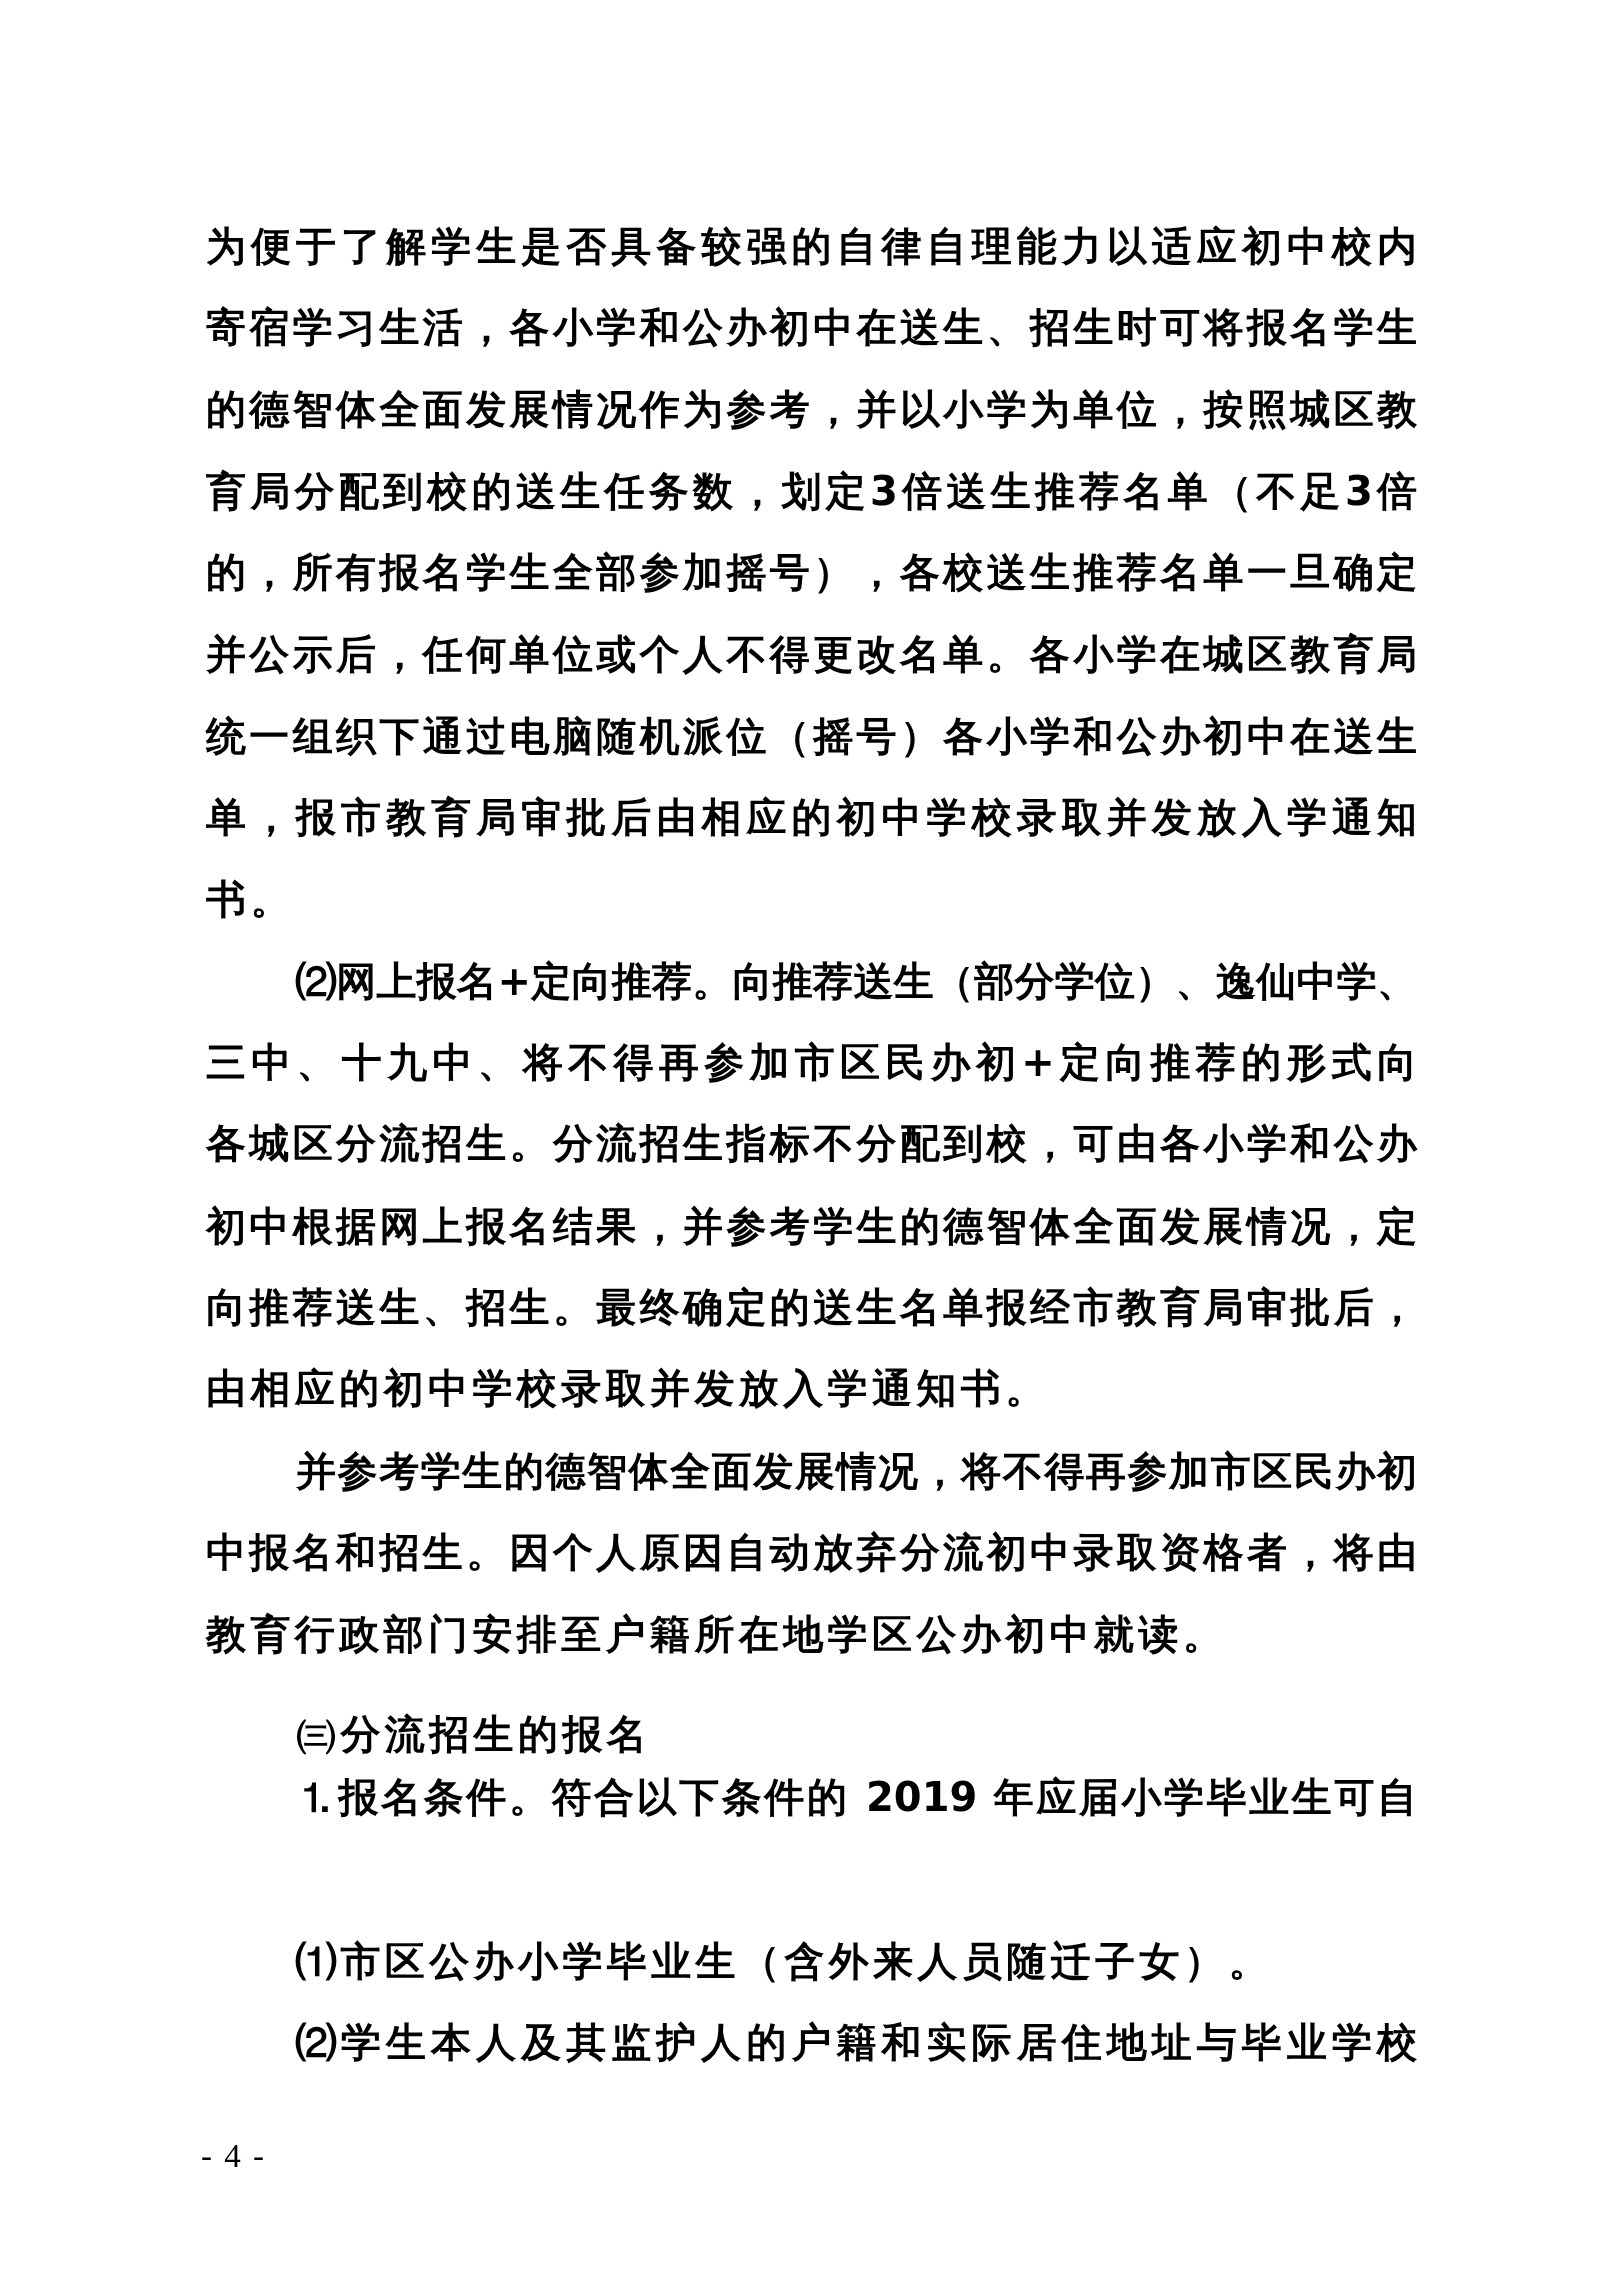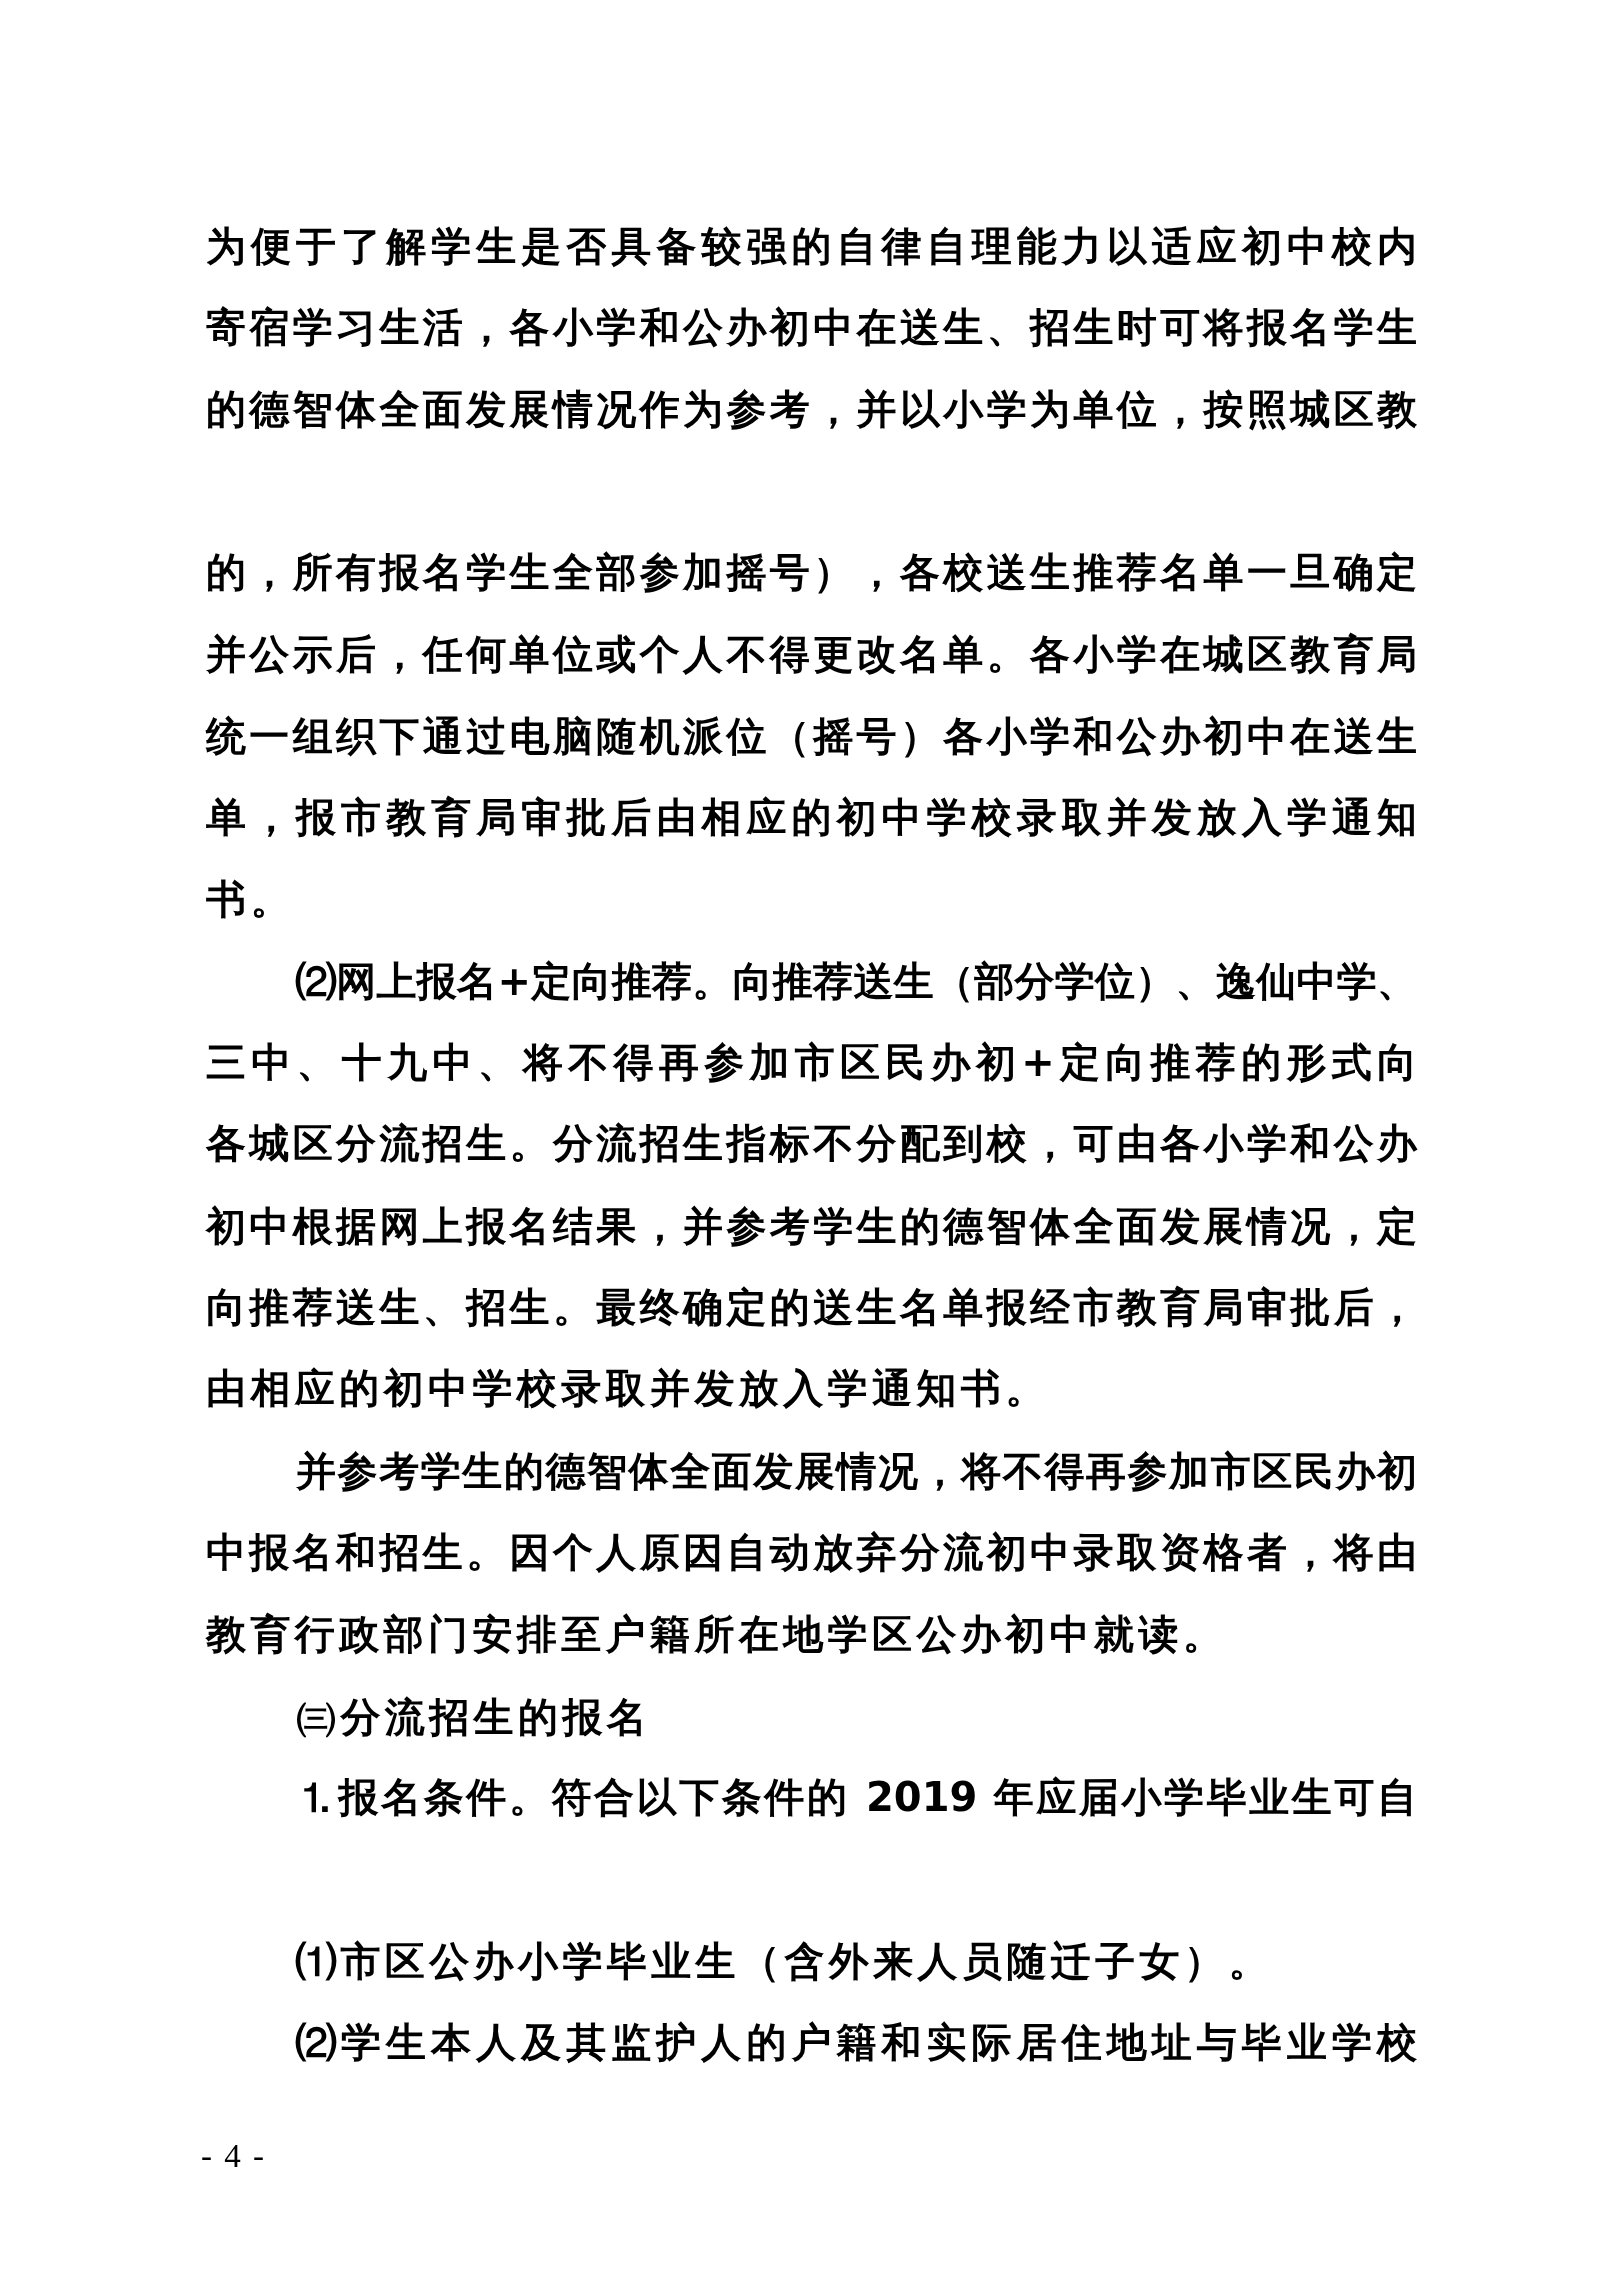--- a/index.html
+++ b/index.html
@@ -40,20 +40,21 @@
   .line.ragged {
     text-align: left;
     letter-spacing: 4.4px;
   }
   .line.indent {
     left: 296px;
     width: 1121px;
   }
   .line.heading {
     font-family: "DejaVu Serif", "Liberation Serif", serif;
+    margin-top: 17px;
   }
   .page-number {
     position: absolute;
     left: 201px;
     top: 2135px;
     height: 43px;
     line-height: 43px;
     font-family: "Liberation Serif", "DejaVu Serif", serif;
     font-size: 33px;
     color: #000;
@@ -61,20 +62,21 @@
   }
 </style>
 </head>
 <body>
 
 <div class="page">
 
   <div class="line justify" style="top:217px">为便于了解学生是否具备较强的自律自理能力以适应初中校内</div>
   <div class="line justify" style="top:298px">寄宿学习生活，各小学和公办初中在送生、招生时可将报名学生</div>
   <div class="line justify" style="top:380px">的德智体全面发展情况作为参考，并以小学为单位，按照城区教</div>
+  <div class="line justify" style="top:462px">育局分配到校的送生任务数，划定3倍送生推荐名单（不足3倍</div>
   <div class="line justify" style="top:543px">的，所有报名学生全部参加摇号），各校送生推荐名单一旦确定</div>
   <div class="line justify" style="top:625px">并公示后，任何单位或个人不得更改名单。各小学在城区教育局</div>
   <div class="line justify" style="top:707px">统一组织下通过电脑随机派位（摇号）各小学和公办初中在送生</div>
   <div class="line justify" style="top:788px">单，报市教育局审批后由相应的初中学校录取并发放入学通知</div>
   <div class="line ragged" style="top:870px">书。</div>
 
   <div class="line justify indent" style="top:952px">⑵网上报名+定向推荐。向推荐送生（部分学位）、逸仙中学、</div>
   <div class="line justify" style="top:1033px">三中、十九中、将不得再参加市区民办初+定向推荐的形式向</div>
   <div class="line justify" style="top:1114px">各城区分流招生。分流招生指标不分配到校，可由各小学和公办</div>
   <div class="line justify" style="top:1197px">初中根据网上报名结果，并参考学生的德智体全面发展情况，定</div>

